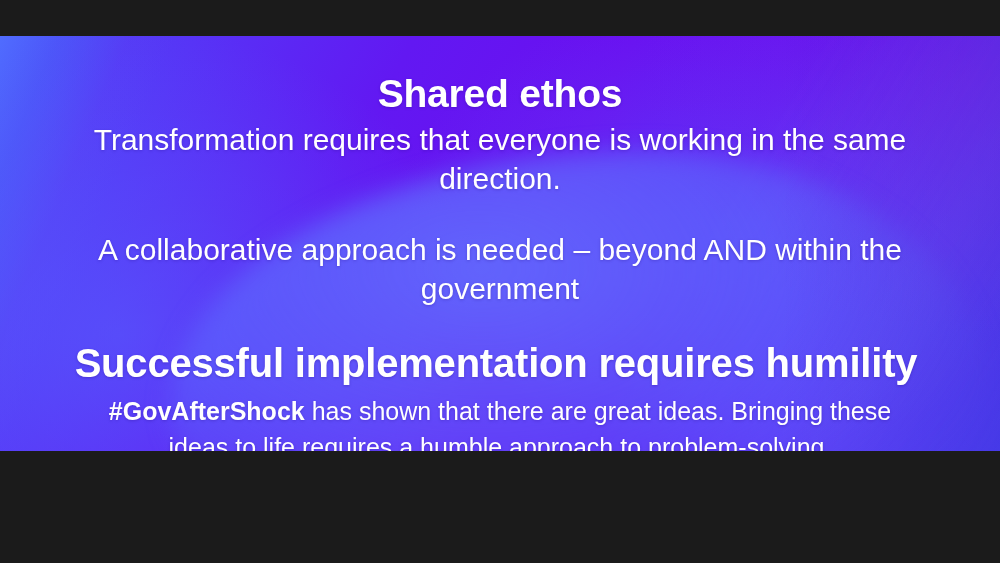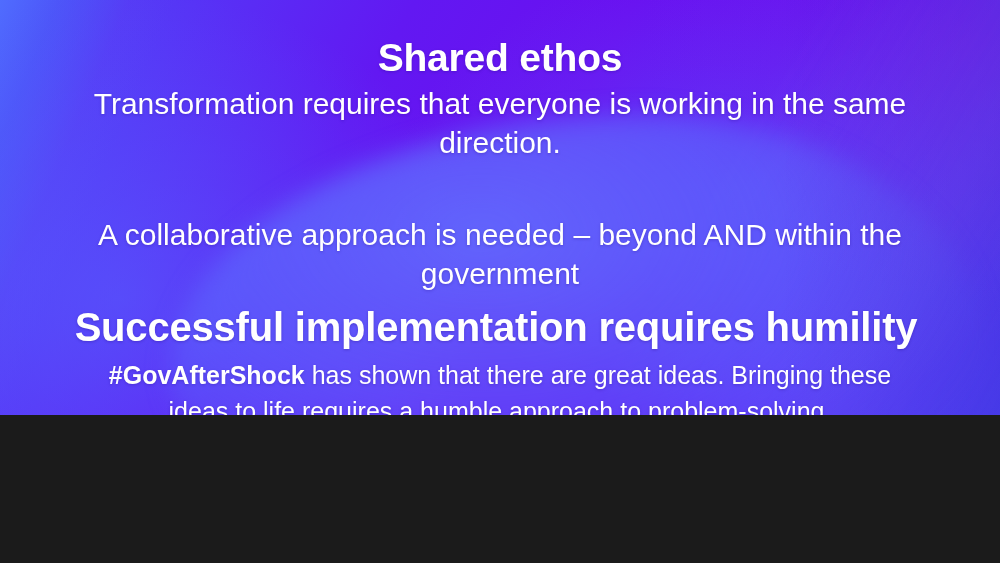--- a/index.html
+++ b/index.html
@@ -7,20 +7,21 @@
     padding: 0;
     background: #1b1b1b;
   }
   #slide {
     position: relative;
     width: 1000px;
     height: 415px;
     overflow: hidden;
     font-family: "Liberation Sans", sans-serif;
     background: #be185d;
+    margin-top: 36px;
     -webkit-font-smoothing: antialiased;
   }
 
   
   .bg-layer {
     position: absolute;
     inset: 0;
     pointer-events: none;
   }
   
@@ -119,21 +120,21 @@
   .body {
     font-weight: normal;
     line-height: 1.30;
     text-shadow: 0 1px 3px rgba(30,0,110,0.25);
   }
 
   #h1 { position:absolute; top: 36px;  left:0; right:0; font-size: 39px; }
   #p1 { position:absolute; top: 84px;  left:0; right:0; font-size: 30px; padding: 0 70px; }
 
   #h2 { position:absolute; top: 166px; left:0; right:0; font-size: 37px; }
-  #p2 { position:absolute; top: 215px; left:0; right:0; font-size: 30px; padding: 0 70px; }
+  #p2 { position:absolute; top: 194px; left:0; right:0; font-size: 30px; padding: 0 70px; }
 
   #h3 { position:absolute; top: 305px; left:0; right:8px; font-size: 40px; }
   #p3 { position:absolute; top: 358px; left:0; right:0; font-size: 25px; padding: 0 100px; line-height: 1.42; }
   #p3 b { font-weight: bold; }
 
   
   .logo {
     position: absolute;
     left: 47px;
     bottom: 17px;

